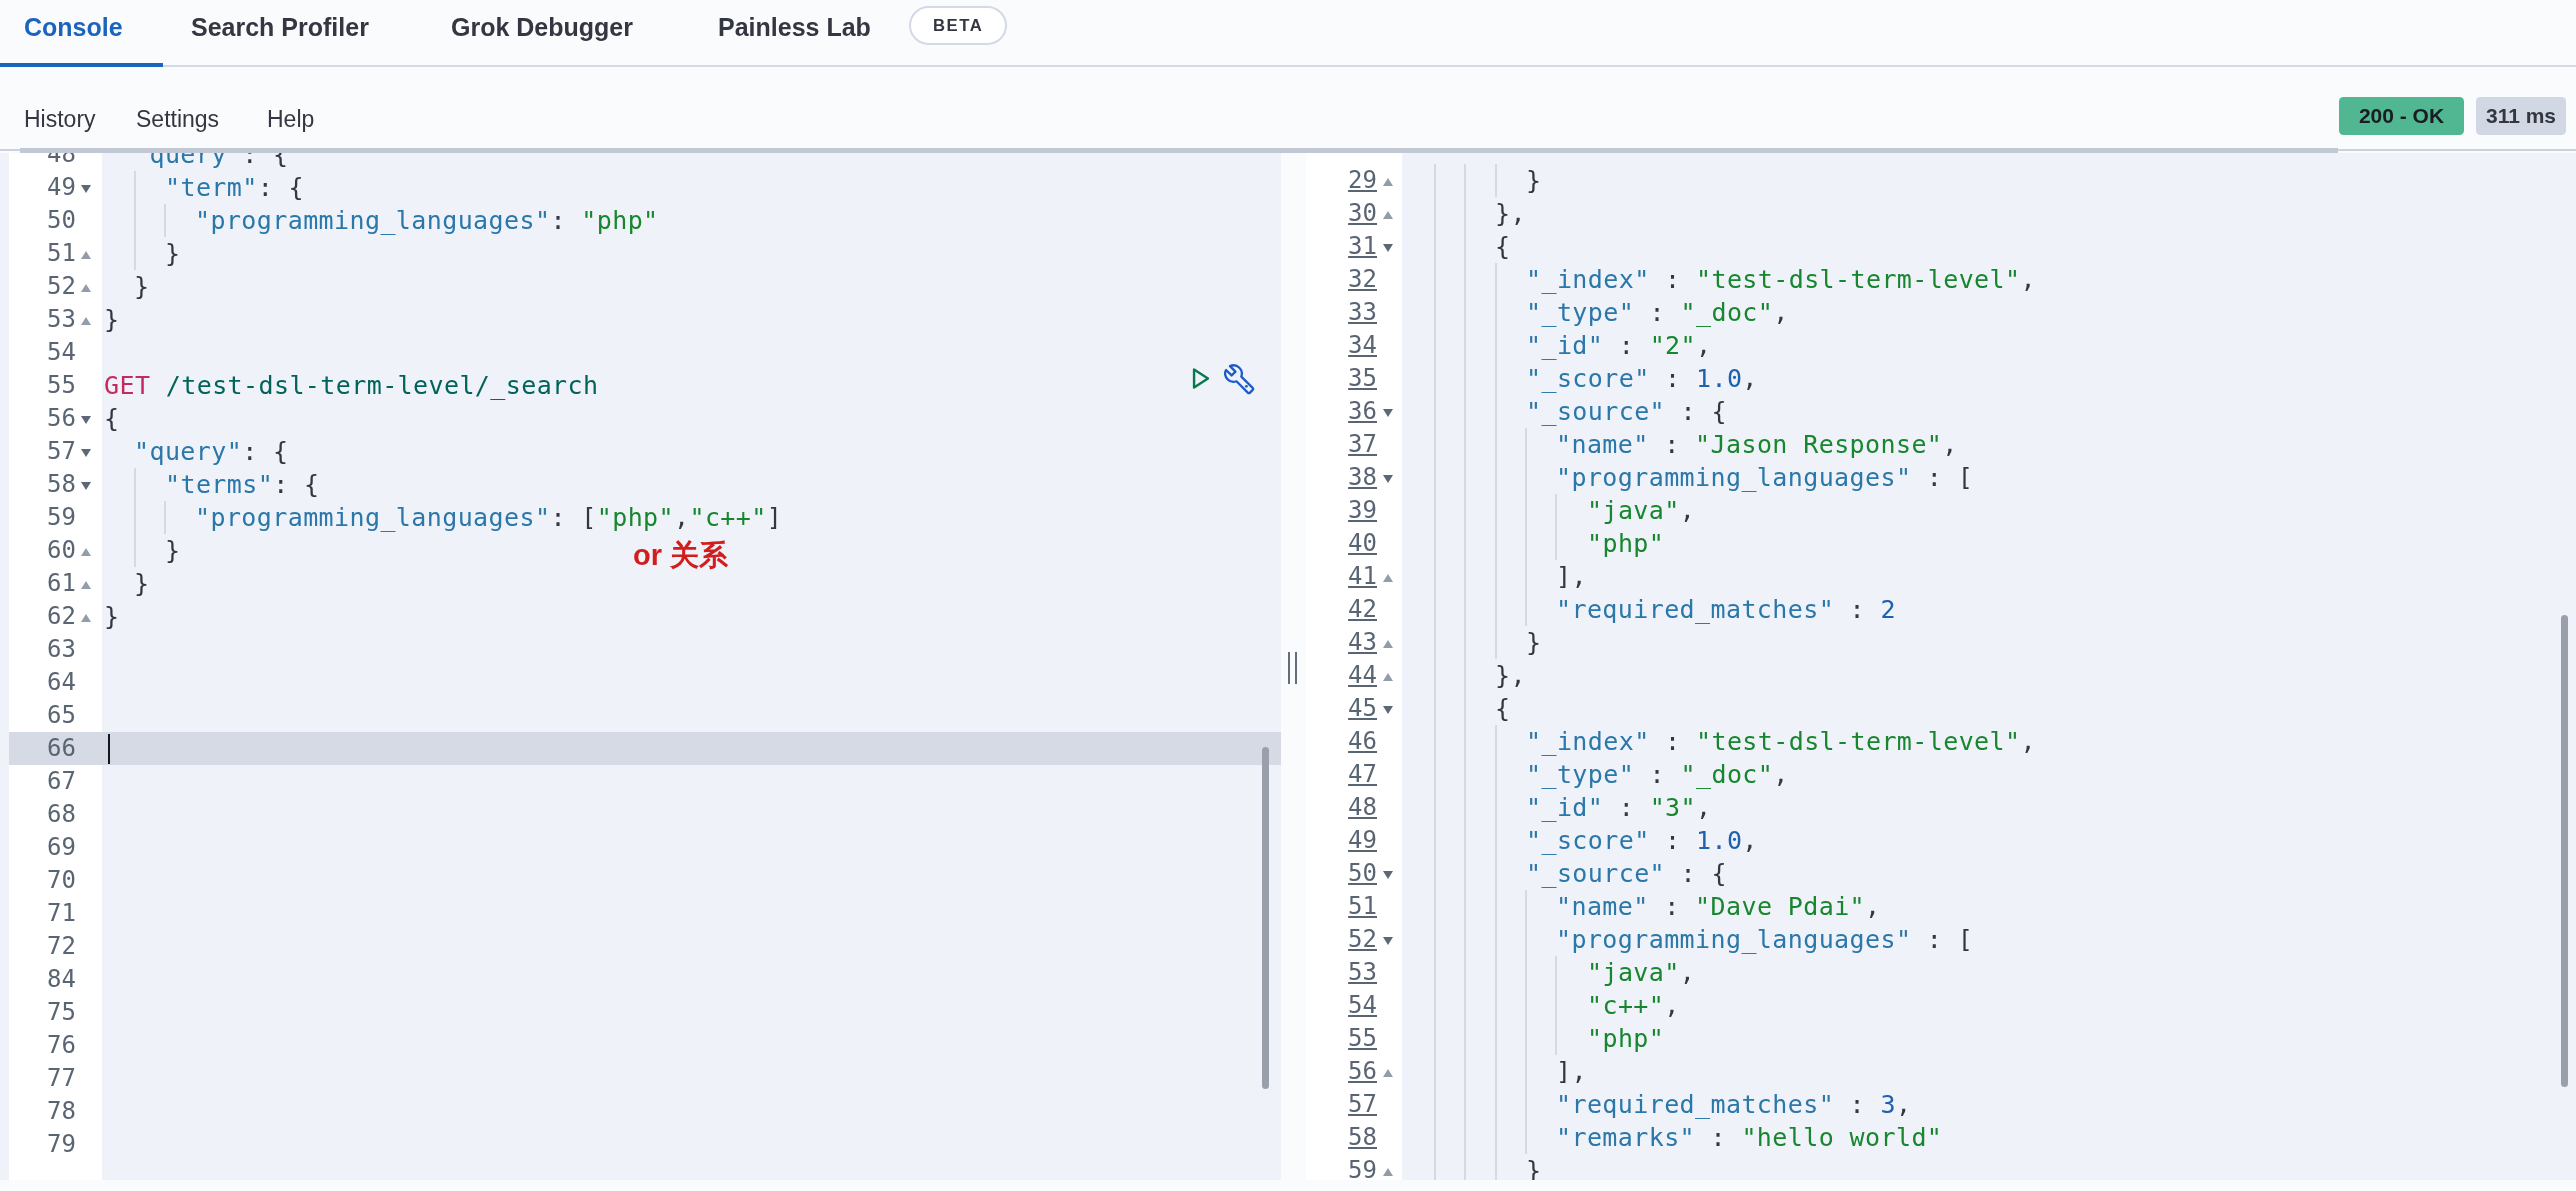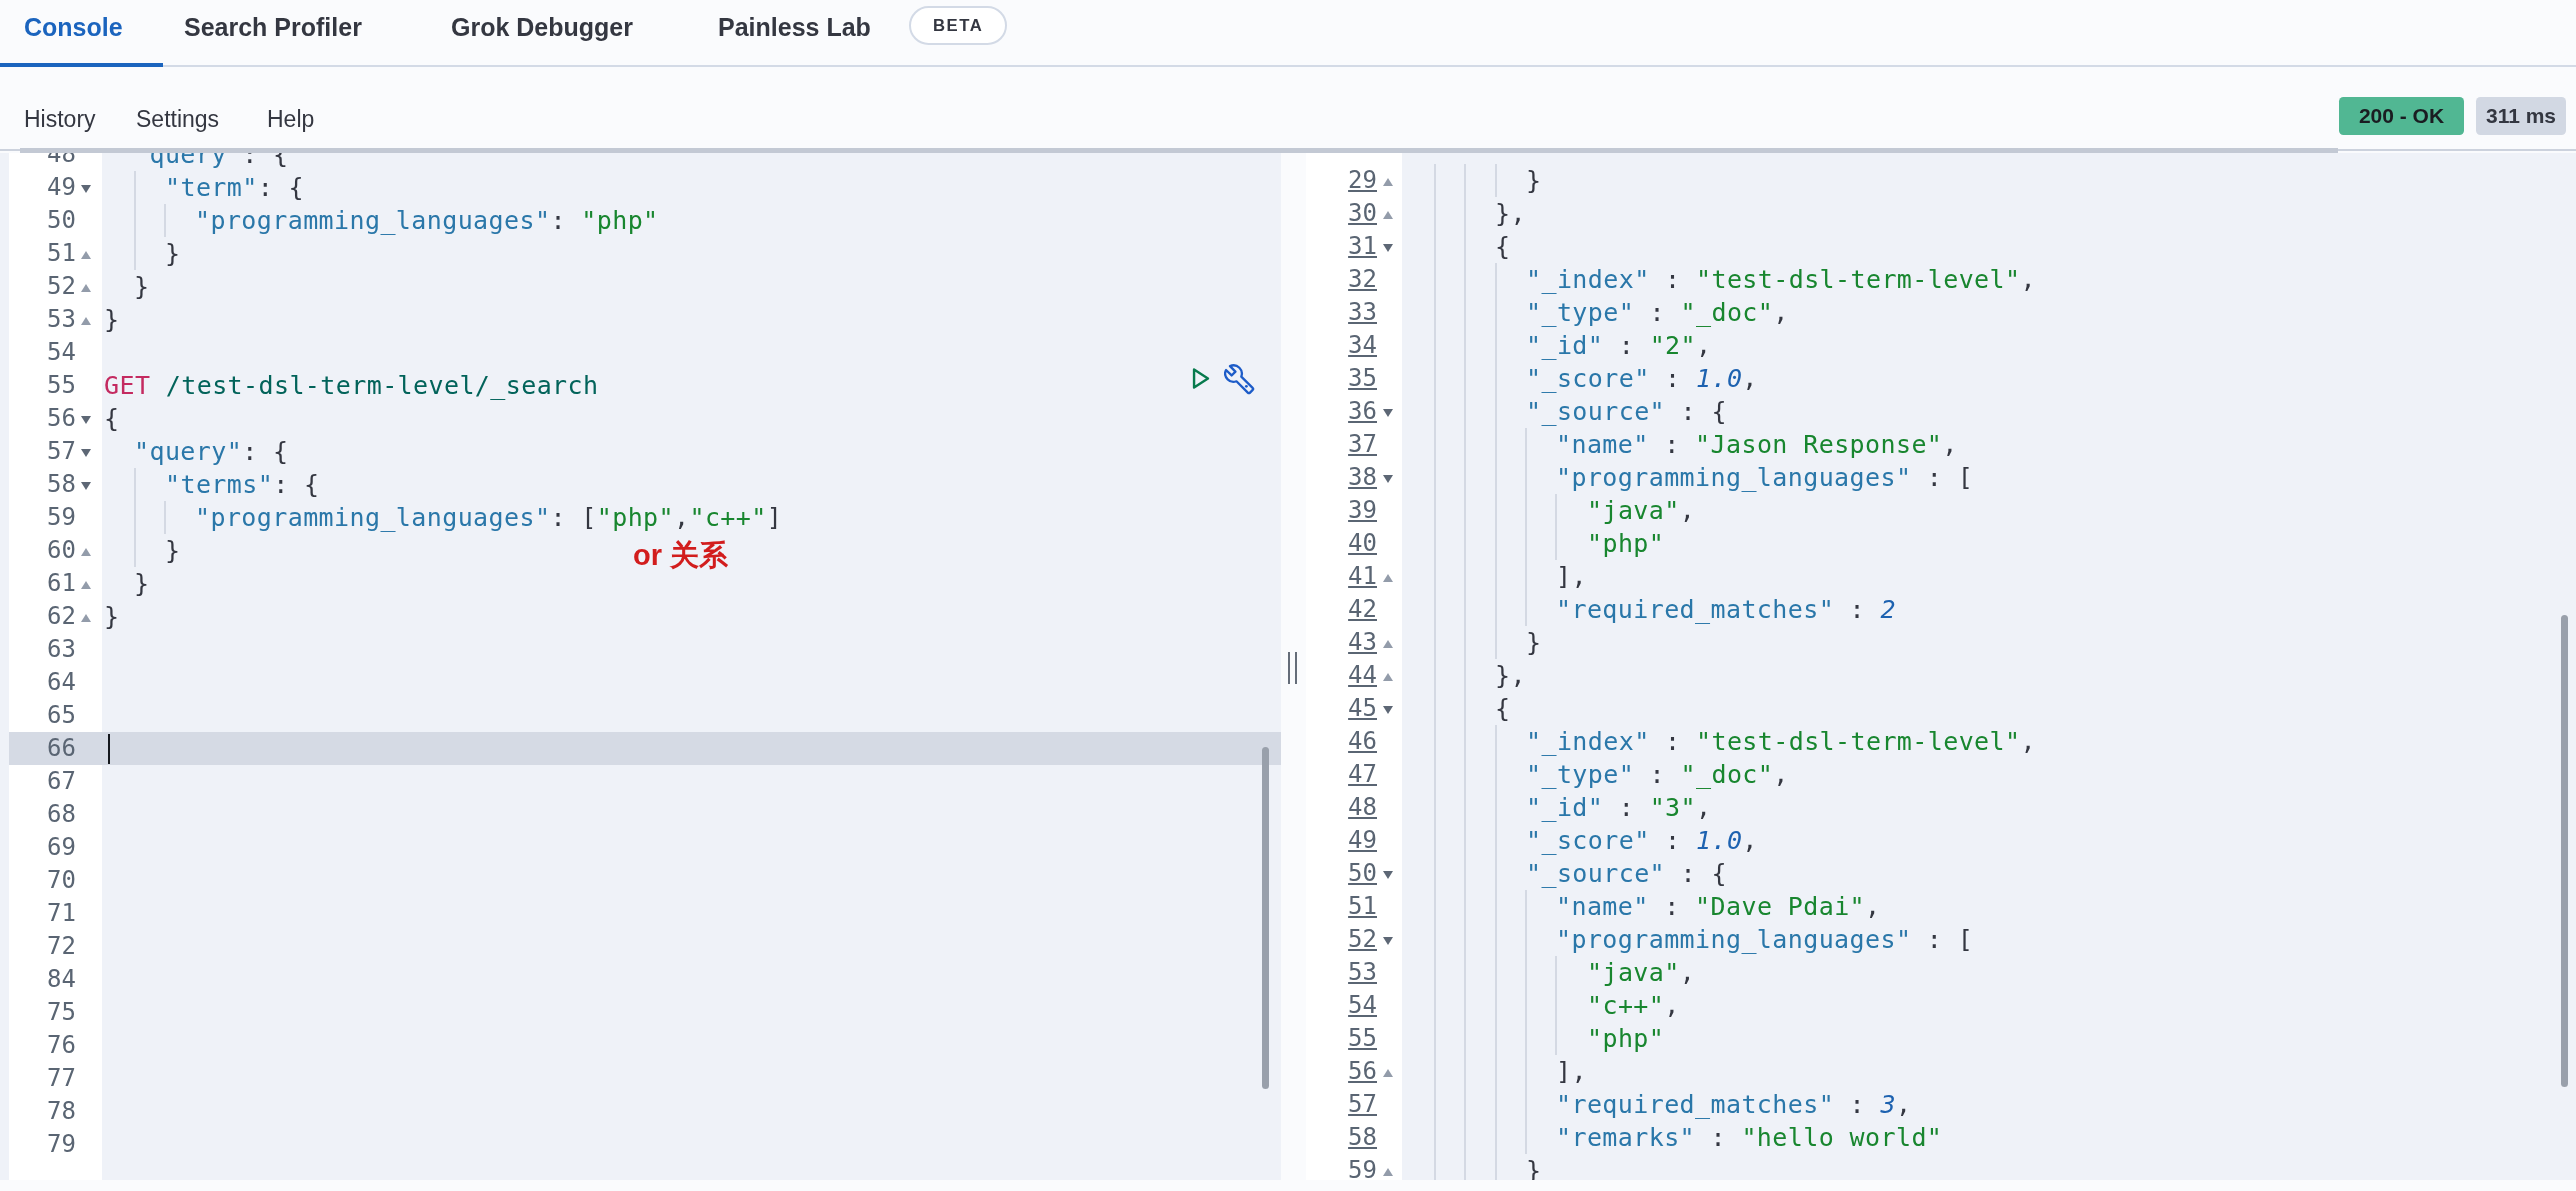--- a/index.html
+++ b/index.html
@@ -4,21 +4,21 @@
 <style>
   html,body{margin:0;padding:0;}
   body{width:2576px;height:1191px;overflow:hidden;background:var(--page_bg,#fafbfd);
        font-family:"Liberation Sans",sans-serif;}
   .stage{position:relative;width:2576px;height:1191px;}
 
   
   .tabbar{position:absolute;left:0;top:0;width:2576px;height:65px;background:var(--page_bg);}
   .tab{position:absolute;top:13px;font-size:25px;font-weight:600;color:var(--tab_text);cursor:pointer;white-space:nowrap;}
   .tab.active{color:var(--tab_active);}
-  .tab-console{left:24px;} .tab-search{left:184px;} .tab-grok{left:451px;} .tab-painless{left:718px;}
+  .tab-console{left:24px;} .tab-search{left:191px;} .tab-grok{left:451px;} .tab-painless{left:718px;}
   .beta-pill{position:absolute;left:909px;top:5.8px;height:35px;padding:0 22px;border:2.2px solid var(--beta_border);
        border-radius:20.3px;background:#fff;font-size:16.7px;font-weight:700;letter-spacing:1.5px;color:var(--tab_text);
        line-height:35px;}
   .tab-divider{position:absolute;left:0;top:65px;width:2576px;height:2.2px;background:var(--divider);}
   .tab-underline{position:absolute;left:0;top:63px;width:163px;height:6.5px;background:var(--tab_active);}
 
   
   .menubar{position:absolute;left:0;top:67px;width:2576px;height:81px;background:var(--page_bg);text-decoration:underline;}
   .menu-item{position:absolute;top:39px;font-size:23px;color:var(--tab_text);cursor:pointer;white-space:nowrap;}
   .menu-history{left:24px;} .menu-settings{left:136px;} .menu-help{left:267px;}
@@ -51,21 +51,21 @@
   .panel-left .fold{left:81px;}
   .panel-right .fold{left:77px;}
   .fold.d{border-left:5.8px solid transparent;border-right:5.8px solid transparent;border-top:8px solid var(--fold_down);}
   .fold.u{border-left:5.8px solid transparent;border-right:5.8px solid transparent;border-bottom:8px solid var(--fold_up);}
   .body{position:absolute;top:0;right:0;white-space:pre;letter-spacing:0.4px;}
   .panel-left .body{left:104px;}
   .panel-right .body{left:98px;}
   .guide{position:absolute;top:0;bottom:0;width:1.5px;background:var(--guide);}
   .caret{position:absolute;left:3.6px;top:1.5px;width:2.9px;height:30.5px;background:var(--caret);}
 
-  .c-key{color:var(--key);} .c-str{color:var(--string);} .c-num{color:var(--number);font-style:italic;}
+  .c-key{color:var(--key);} .c-str{color:var(--string);} .c-num{color:var(--number);}
   .c-punct{color:var(--punct);} .c-method{color:var(--method);} .c-url{color:var(--url);}
 
   
   .req-actions{position:absolute;left:1183px;top:209px;width:80px;height:36px;z-index:4;display:flex;gap:8.7px;align-items:center;}
   .icon-btn{width:32px;height:32px;cursor:pointer;background:none;border:none;padding:0;}
 
   
   .annotation{position:absolute;left:633px;top:383px;z-index:4;font-family:"Liberation Sans",sans-serif;
       font-size:29px;font-weight:600;color:var(--annotation);white-space:nowrap;}
 

